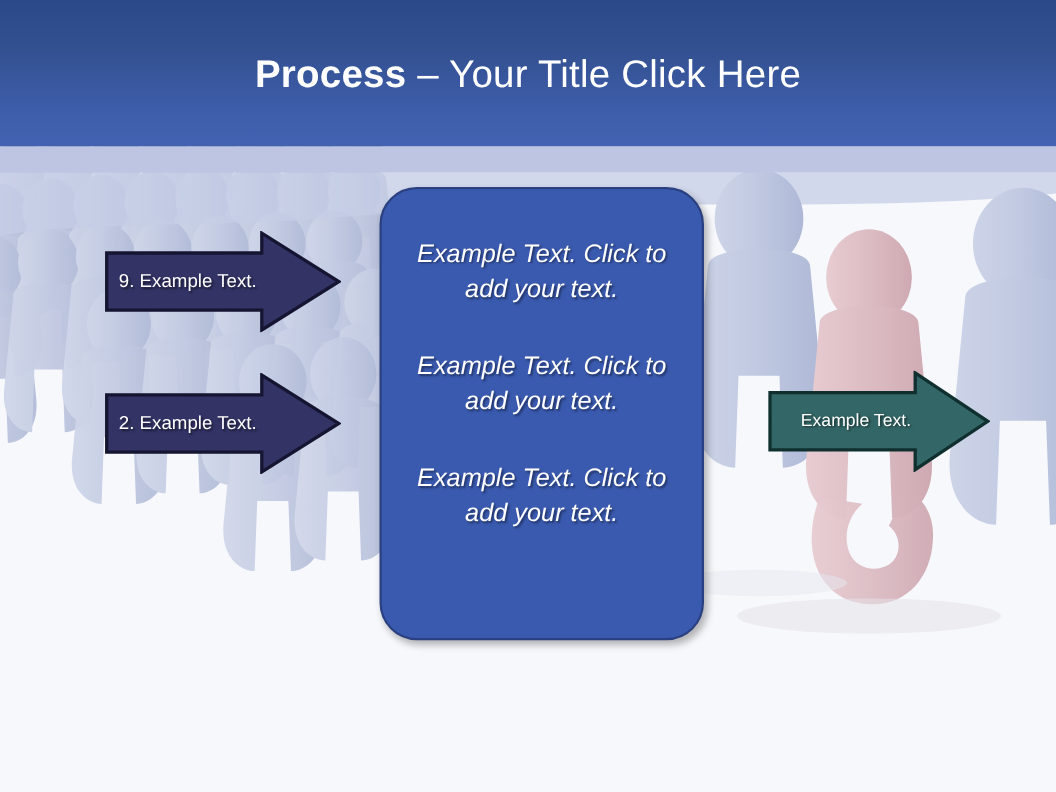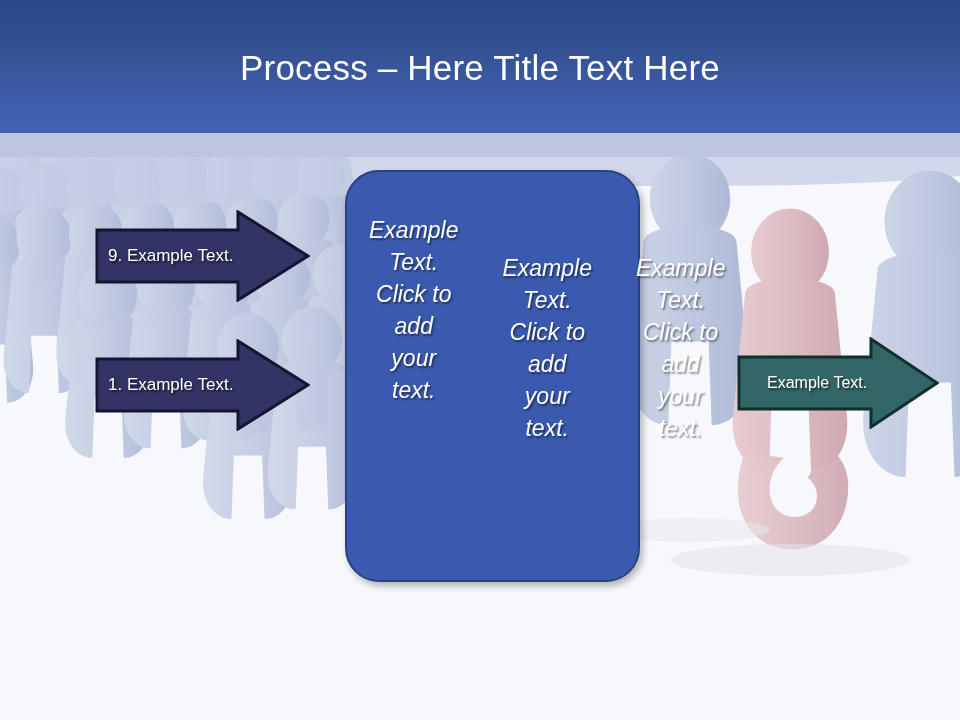--- a/index.html
+++ b/index.html
@@ -42,21 +42,21 @@
     top: 47px;
     width: 960px;
     text-align: center;
     color: #ffffff;
     font-size: 35px;
     line-height: 42px;
     letter-spacing: 0.2px;
     white-space: nowrap;
     z-index: 7;
   }
-  .header-title .t-bold { font-weight: normal; }
+  .header-title .t-bold { font-weight: bold; }
   .header-title .t-light { font-weight: normal; }
 
   .lavender-band {
     position: absolute;
     left: 0;
     top: 133px;
     width: 960px;
     height: 24px;
     background: #bdc5e3;
     z-index: 5;
@@ -80,37 +80,38 @@
     white-space: nowrap;
   }
 
   .arrow-1 { left: 95px; top: 210px;  width: 215px; height: 92px; }
   .arrow-2 { left: 95px; top: 339px;  width: 215px; height: 92px; }
   .arrow-3 { left: 95px; top: 468px;  width: 215px; height: 92px; }
   .arrow-1 .arrow-label,
   .arrow-2 .arrow-label,
   .arrow-3 .arrow-label { margin-left: 13px; }
 
-  .arrow-green { left: 698px; top: 337px; width: 202px; height: 92px; margin-left: 39px; }
+  .arrow-green { left: 698px; top: 337px; width: 202px; height: 92px; }
   .arrow-green .arrow-label { margin-left: 30px; font-size: 16px; }
 
   
   .center-box {
     position: absolute;
     left: 345px;
     top: 170px;
     width: 295px;
     height: 412px;
     background: #3a5aaf;
     border: 2px solid #2a4080;
     border-radius: 34px;
     box-shadow: 3px 4px 7px rgba(0,0,0,0.28);
     z-index: 5;
     box-sizing: border-box;
     display: flex;
+    flex-direction: column;
     justify-content: flex-start;
     padding-top: 42px;
   }
   .center-para {
     color: #ffffff;
     font-style: italic;
     font-size: 23px;
     line-height: 32px;
     text-align: center;
     padding: 0 22px;
@@ -213,35 +214,35 @@
     </g>
 
     <ellipse cx="790" cy="560" rx="120" ry="16" fill="#e4e1e8" opacity="0.55"></ellipse>
     <ellipse cx="690" cy="530" rx="80" ry="12" fill="#e6e8f0" opacity="0.5"></ellipse>
   </svg>
 
   <div class="header-band"></div>
   <div class="lavender-band"></div>
 
   <div class="header-title">
-    <span class="t-bold">Process</span><span class="t-light"> – Here Title Text Here</span>
+    <span class="t-bold">Process</span><span class="t-light"> – Your Title Click Here</span>
   </div>
 
   <div class="arrow arrow-1">
     <svg width="215" height="92" viewBox="0 0 215 92">
       <polygon points="2,20 143,20 143,2 213,46 143,90 143,72 2,72" fill="#333366" stroke="#151532" stroke-width="3" stroke-linejoin="miter"></polygon>
     </svg>
     <span class="arrow-label">9. Example Text.</span>
   </div>
 
   <div class="arrow arrow-2">
     <svg width="215" height="92" viewBox="0 0 215 92">
       <polygon points="2,20 143,20 143,2 213,46 143,90 143,72 2,72" fill="#333366" stroke="#151532" stroke-width="3" stroke-linejoin="miter"></polygon>
     </svg>
-    <span class="arrow-label">1. Example Text.</span>
+    <span class="arrow-label">2. Example Text.</span>
   </div>
 
 
   <div class="center-box">
     <div class="center-para p1">Example Text. Click  to add your text.</div>
     <div class="center-para p2">Example Text. Click  to add your text.</div>
     <div class="center-para p3">Example Text. Click  to add your text.</div>
   </div>
 
   <div class="arrow arrow-green">

